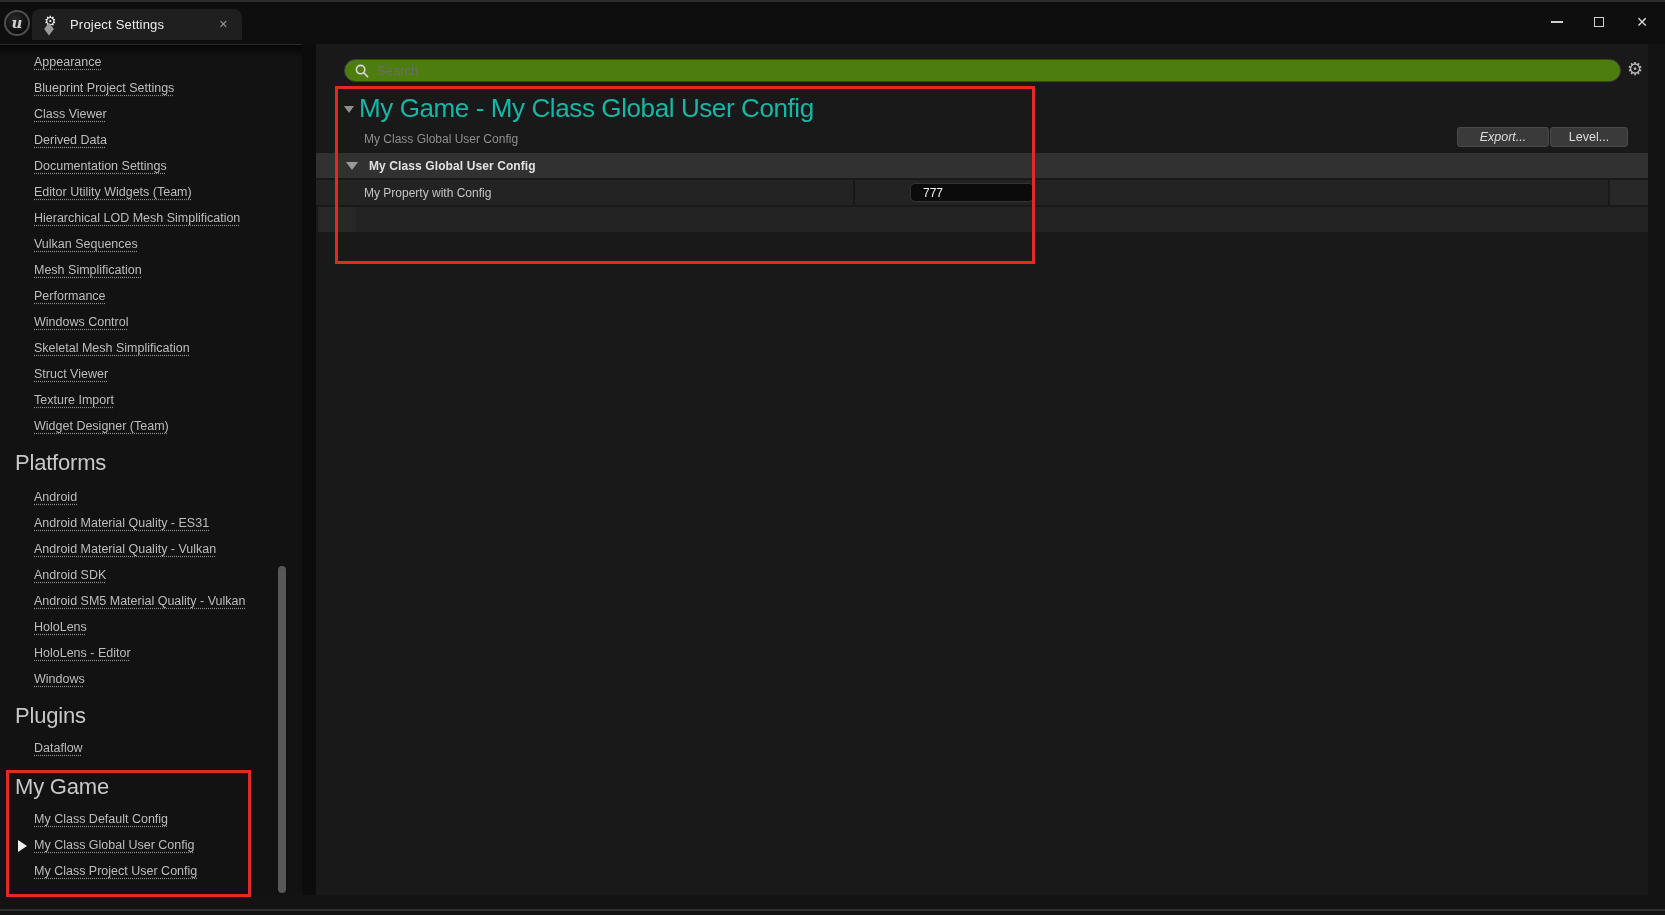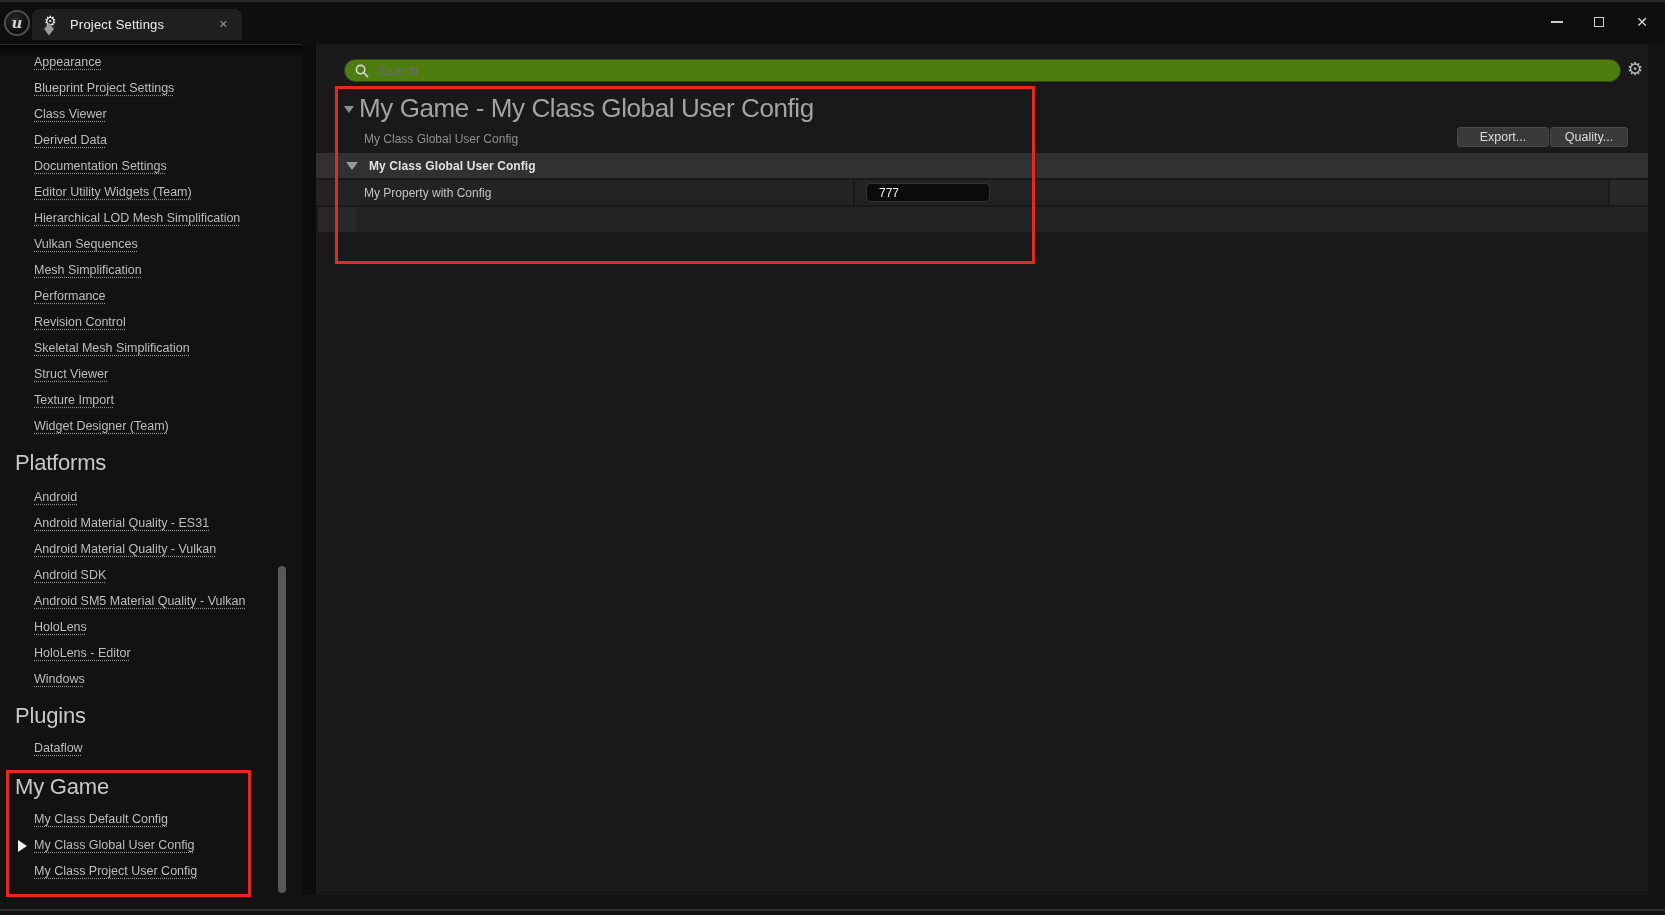--- a/index.html
+++ b/index.html
@@ -62,36 +62,36 @@
   }
   .searchbar svg { margin-right:8px; flex:none; }
   .searchbar input {
     background:transparent; border:none; outline:none; color:#cfcfcf;
     font-family:"Liberation Sans", sans-serif; font-size:13px; width:100%;
   }
   .searchbar input::placeholder { color:#6d6d6d; }
   .gear-btn { position:absolute; left:1311px; top:14px; font-size:18px; color:#b5b5b5; }
   .cat-caret { position:absolute; left:28px; top:62px; width:0; height:0;
     border-top:7px solid #8f8f8f; border-left:5px solid transparent; border-right:5px solid transparent; }
-  .cat-title { position:absolute; left:43px; top:49px; font-size:26px; color:#a3a3a3; letter-spacing:-0.4px; white-space:nowrap; }
+  .cat-title { position:absolute; left:43px; top:49px; font-size:26px; color:#14b8a6; letter-spacing:-0.4px; white-space:nowrap; }
   .cat-sub { position:absolute; left:48px; top:88px; font-size:12px; color:#8f8f8f; }
   .btn {
     position:absolute; top:83px; height:20px; padding:0 12px; line-height:18px;
     background:#3a3a3a; border:1px solid #4a4a4a; border-radius:3px;
     color:#dcdcdc; font-size:12.5px; text-align:center;
   }
-  .btn.export { left:1141px; width:92px; }
+  .btn.export { left:1141px; width:92px;font-style:italic; }
   .btn.import { left:1234px; width:78px; }
   .sect-hdr { position:absolute; left:0; top:109px; width:1332px; height:25px; background:#313131;
     display:flex; align-items:center; }
   .sect-caret { width:0; height:0; border-top:8px solid #9a9a9a;
     border-left:6px solid transparent; border-right:6px solid transparent; margin-left:30px; }
   .sect-label { color:#e2e2e2; font-size:12px; font-weight:bold; margin-left:11px; letter-spacing:.1px; }
   .prow { position:absolute; left:0; width:1332px; height:25px; background:#232323; display:flex; }
-  .prow.r1 { top:136px; }
+  .prow.r1 { top:136px;gap:44px; }
   .prow.r2 { top:163px; }
   .pname { width:539px; border-right:2px solid #181818; display:flex; align-items:center; }
   .pname span { color:#c4c4c4; font-size:12px; margin-left:48px; white-space:nowrap; }
   .pval { flex:1; display:flex; align-items:center; }
   .pval input {
     margin-left:11px; width:124px; height:19px; background:#0b0b0b;
     border:1px solid #333; border-radius:5px; color:#f2f2f2;
     font-family:"Liberation Sans", sans-serif; font-size:12px; padding:0 12px; outline:none;
   }
   .pend { width:40px; border-left:2px solid #1a1a1a; background:#282828; }
@@ -132,21 +132,21 @@
   <div class="nav" style="top:55px">Appearance</div>
   <div class="nav" style="top:81px">Blueprint Project Settings</div>
   <div class="nav" style="top:107px">Class Viewer</div>
   <div class="nav" style="top:133px">Derived Data</div>
   <div class="nav" style="top:159px">Documentation Settings</div>
   <div class="nav" style="top:185px">Editor Utility Widgets (Team)</div>
   <div class="nav" style="top:211px">Hierarchical LOD Mesh Simplification</div>
   <div class="nav" style="top:237px">Vulkan Sequences</div>
   <div class="nav" style="top:263px">Mesh Simplification</div>
   <div class="nav" style="top:289px">Performance</div>
-  <div class="nav" style="top:315px">Revision Control</div>
+  <div class="nav" style="top:315px">Windows Control</div>
   <div class="nav" style="top:341px">Skeletal Mesh Simplification</div>
   <div class="nav" style="top:367px">Struct Viewer</div>
   <div class="nav" style="top:393px">Texture Import</div>
   <div class="nav" style="top:419px">Widget Designer (Team)</div>
 
   <div class="navhead" style="top:450px">Platforms</div>
   <div class="nav" style="top:490px">Android</div>
   <div class="nav" style="top:516px">Android Material Quality - ES31</div>
   <div class="nav" style="top:542px">Android Material Quality - Vulkan</div>
   <div class="nav" style="top:568px">Android SDK</div>
@@ -174,21 +174,21 @@
         <line x1="8.8" y1="8.8" x2="12.6" y2="12.6" stroke="#d8d8d8" stroke-width="1.6" stroke-linecap="round"></line>
       </svg>
       <input type="text" placeholder="Search" style="">
     </div>
     <div class="gear-btn">⚙</div>
 
     <div class="cat-caret"></div>
     <div class="cat-title">My Game - My Class Global User Config</div>
     <div class="cat-sub">My Class Global User Config</div>
     <div class="btn export">Export...</div>
-    <div class="btn import">Quality...</div>
+    <div class="btn import">Level...</div>
 
     <div class="sect-hdr">
       <span class="sect-caret"></span>
       <span class="sect-label">My Class Global User Config</span>
     </div>
 
     <div class="prow r1">
       <div class="pname">
         <span>My Property with Config</span>
       </div>

